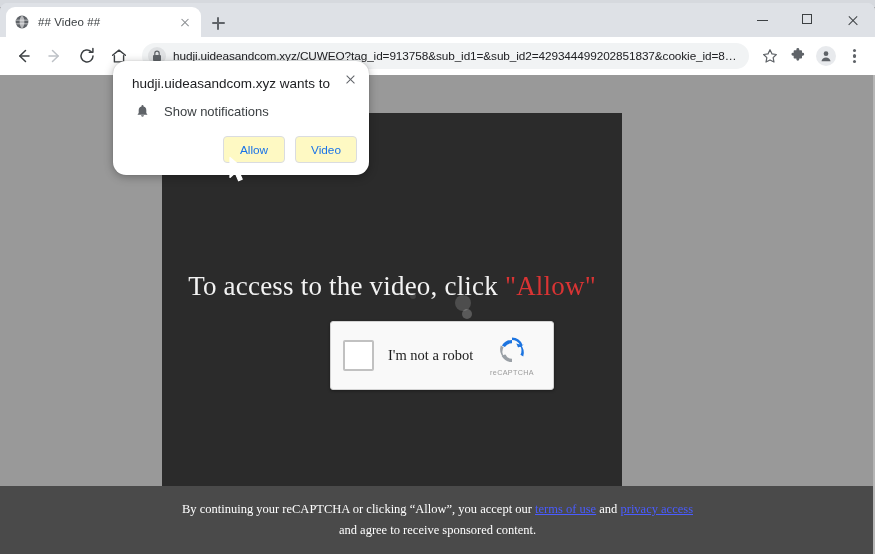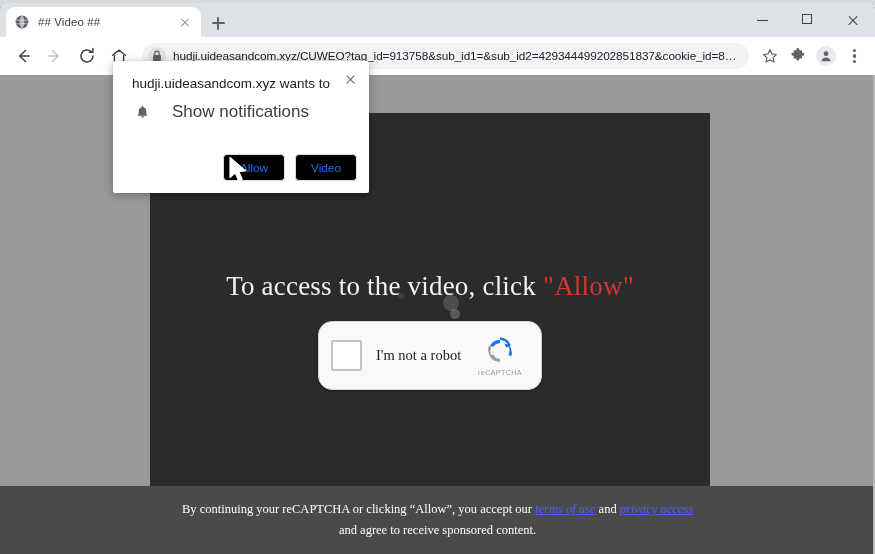--- a/index.html
+++ b/index.html
@@ -100,39 +100,39 @@
   .dots i{position:absolute;left:8px;width:3.2px;height:3.2px;border-radius:50%;background:#5f6368;display:block;}
   .dots i:nth-child(1){top:2px;}
   .dots i:nth-child(2){top:7.4px;}
   .dots i:nth-child(3){top:12.8px;}
 
   
   .viewport{position:absolute;left:0;top:72px;right:0;bottom:0;background:#999999;overflow:hidden;}
 
   
   .video-stage{
-    position:absolute;left:150px;top:38px;width:560px;height:432px;
+    position:absolute;left:162px;top:38px;width:460px;height:432px;
     background:#2b2b2b;
   }
   .video-headline{
     position:absolute;left:0;right:0;top:158px;text-align:center;
     font-family:"Liberation Serif", serif;
     font-size:27px;color:#f2f2f2;letter-spacing:.2px;white-space:nowrap;
   }
   .video-headline .allow{color:#d93434;}
 
   .bokeh{position:absolute;border-radius:50%;background:rgba(255,255,255,.10);}
   .b1{left:300px;top:196px;width:10px;height:10px;background:rgba(255,255,255,.22);}
   .b2{left:248px;top:180px;width:6px;height:6px;}
   .b3{left:293px;top:182px;width:16px;height:16px;background:rgba(255,255,255,.16);}
 
   
   .recaptcha{
     position:absolute;left:168px;top:208px;width:224px;height:69px;
-    background:#f9f9f9;border:1px solid #d3d3d3;border-radius:14px;
+    background:#f9f9f9;border:1px solid #d3d3d3;border-radius:3px;
     box-shadow:0 1px 3px rgba(0,0,0,.35);
     display:flex;align-items:center;box-sizing:border-box;padding:0 12px;
   }
   .rc-box{
     width:27px;height:27px;background:#fff;border:2px solid #c1c1c1;border-radius:2px;
     flex:0 0 27px;
   }
   .rc-label{
     font-family:"Liberation Serif", serif;
     font-size:14.5px;color:#1c1c1c;margin-left:14px;flex:1;white-space:nowrap;
@@ -159,50 +159,50 @@
   
   .consent{
     position:absolute;left:0;right:0;bottom:0;height:68px;background:#4a4a4a;
     display:flex;align-items:center;justify-content:center;
   }
   .consent-inner{
     max-width:520px;text-align:center;
     font-family:"Liberation Serif", serif;
     font-size:12.5px;color:#ffffff;line-height:1.65;
   }
-  .consent-inner a{color:#4a5cff;text-decoration:underline;font-style:italic;}
+  .consent-inner a{color:#4a5cff;text-decoration:underline;}
 
   
   .scroll-edge{
     position:absolute;right:0;top:0;bottom:0;width:2px;background:#b6b6b6;
   }
 
   
   .perm-popup{
-    position:absolute;left:113px;top:58px;width:256px;height:132px;
-    background:#ffffff;border-radius:2px;
+    position:absolute;left:113px;top:58px;width:256px;height:114px;
+    background:#ffffff;border-radius:13px;
     box-shadow:0 2px 10px rgba(0,0,0,.30), 0 0 1px rgba(0,0,0,.25);
     z-index:40;
   }
   .perm-title{
     position:absolute;left:19px;top:15px;font-size:13.5px;color:#202124;white-space:nowrap;
   }
   .perm-close{position:absolute;right:10px;top:9px;width:18px;height:18px;}
   .perm-close::before,.perm-close::after{
     content:"";position:absolute;left:4px;top:8.5px;width:11px;height:1.2px;background:#5f6368;
   }
   .perm-close::before{transform:rotate(45deg);}
   .perm-close::after{transform:rotate(-45deg);}
   .perm-row{position:absolute;left:19px;top:41px;display:flex;align-items:center;}
   .perm-row .bell{width:20px;height:18px;flex:0 0 20px;display:flex;align-items:center;justify-content:center;}
-  .perm-row .perm-text{font-size:17px;color:#3c4043;margin-left:20px;white-space:nowrap;}
+  .perm-row .perm-text{font-size:13px;color:#3c4043;margin-left:12px;white-space:nowrap;}
   .perm-actions{position:absolute;right:12px;bottom:12px;display:flex;}
   .perm-btn{
     height:27px;min-width:62px;padding:0 14px;box-sizing:border-box;
-    border:1px solid #dadce0;border-radius:4px;background:#000000;
+    border:1px solid #dadce0;border-radius:4px;background:#fef9c3;
     display:flex;align-items:center;justify-content:center;
     font-size:11.8px;color:#1a73e8;margin-left:10px;
   }
 
   
   .cursor{position:absolute;left:228px;top:153px;z-index:60;}
 </style>
 </head>
 <body>
 

